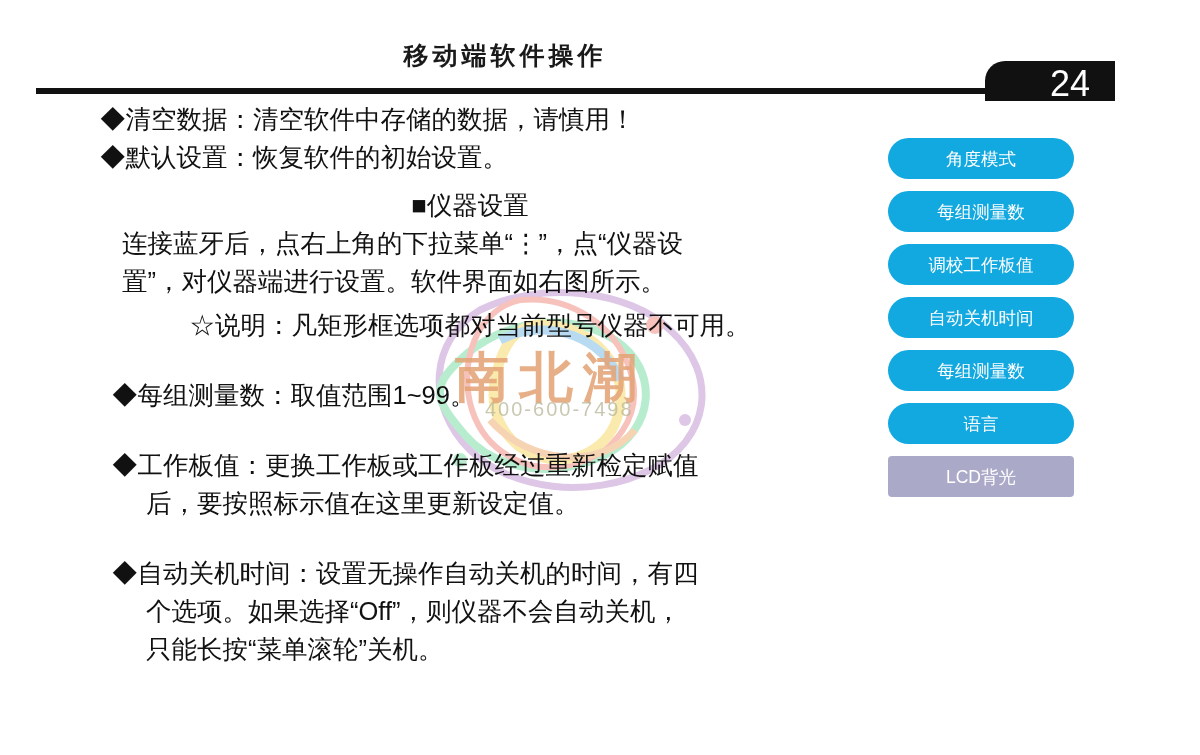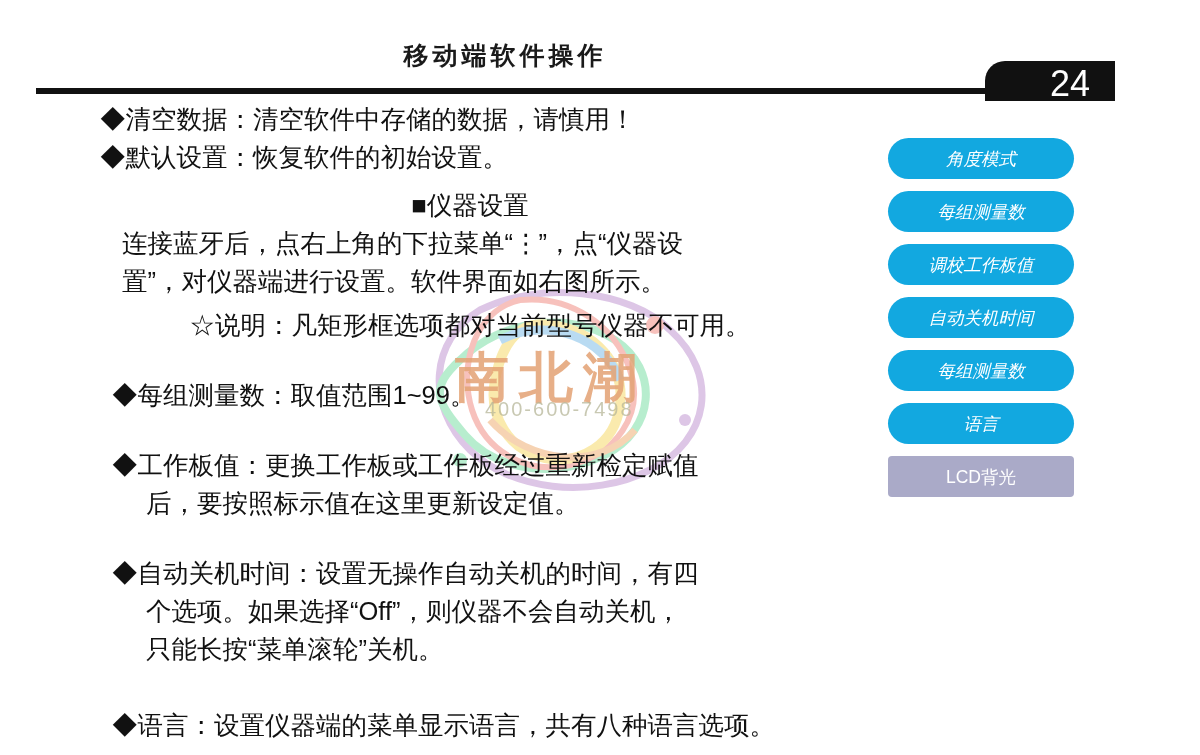--- a/index.html
+++ b/index.html
@@ -144,21 +144,21 @@
     border-radius: 21px;
     margin-bottom: 12px;
     display: flex;
     align-items: center;
     justify-content: center;
     font-family: "Liberation Sans", sans-serif;
     font-size: 17.5px;
     color: #ffffff;
     box-sizing: border-box;
   }
-  .ui-btn.blue { background: #12a8e0; font-style: italic; }
+  .ui-btn.blue { background: #12a8e0; }
   .ui-btn.gray {
     background: #aaaac8;
     border-radius: 4px;
   }
 </style>
 </head>
 <body>
 
 <div class="header">
   <div class="header-title">移动端软件操作</div>
@@ -198,21 +198,20 @@
   <div class="line lvl2">◆每组测量数：取值范围1~99。</div>
   <div class="gap-s"></div>
   <div class="line lvl2">◆工作板值：更换工作板或工作板经过重新检定赋值</div>
   <div class="line ind-cont">后，要按照标示值在这里更新设定值。</div>
   <div class="gap-s"></div>
   <div class="line lvl2">◆自动关机时间：设置无操作自动关机的时间，有四</div>
   <div class="line ind-cont">个选项。如果选择“Off”，则仪器不会自动关机，</div>
   <div class="line ind-cont">只能长按“菜单滚轮”关机。</div>
   <div class="gap-s"></div>
   <div class="gap-s"></div>
-  <div class="line lvl2">◆语言：设置仪器端的菜单显示语言，共有八种语言选项。</div>
 </div>
 
 <div class="btn-col">
   <div class="ui-btn blue">
     <span>角度模式</span>
   </div>
   <div class="ui-btn blue">
     <span>每组测量数</span>
   </div>
   <div class="ui-btn blue">

